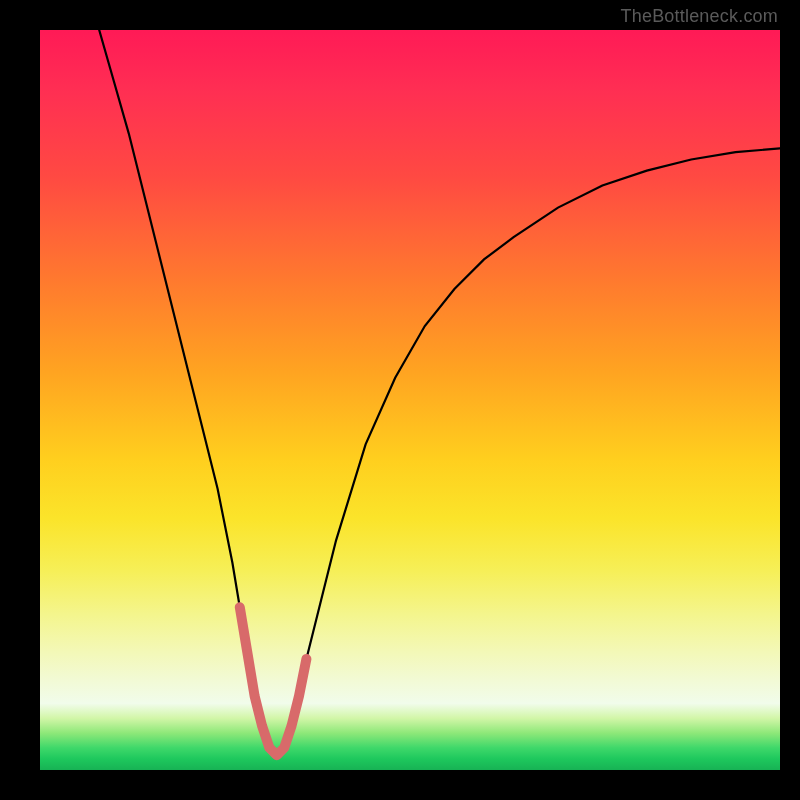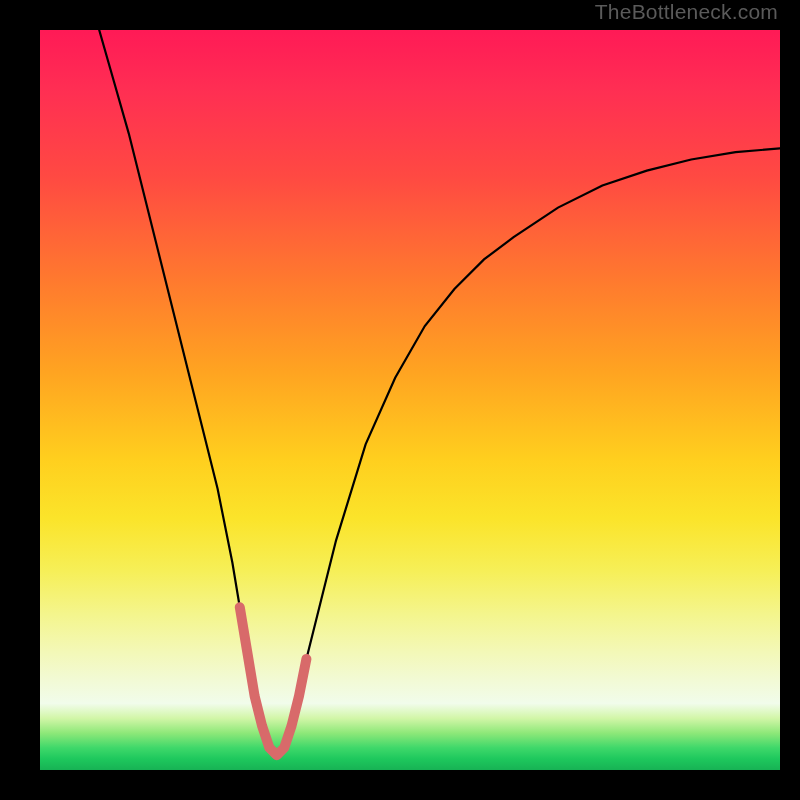--- a/index.html
+++ b/index.html
@@ -47,24 +47,24 @@
   }
   .curve-layer {
     position: absolute;
     left: 0; top: 0;
     width: 740px;
     height: 740px;
     pointer-events: none;
   }
   .watermark {
     position: absolute;
-    top: 0;
+    top: 6px;
     right: 22px;
     color: #5a5a5a;
-    font-size: 21px;
+    font-size: 18px;
     font-weight: 500;
     letter-spacing: 0.2px;
   }
 </style>
 </head>
 <body>
 
 <div class="stage">
   <div class="plot-area">
     <svg class="curve-layer" viewBox="0 0 740 740" preserveAspectRatio="none">

